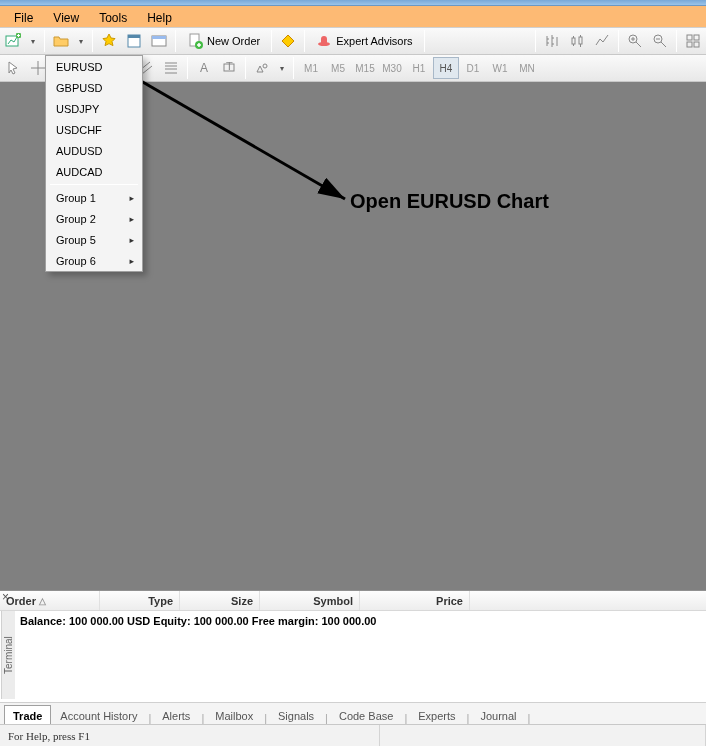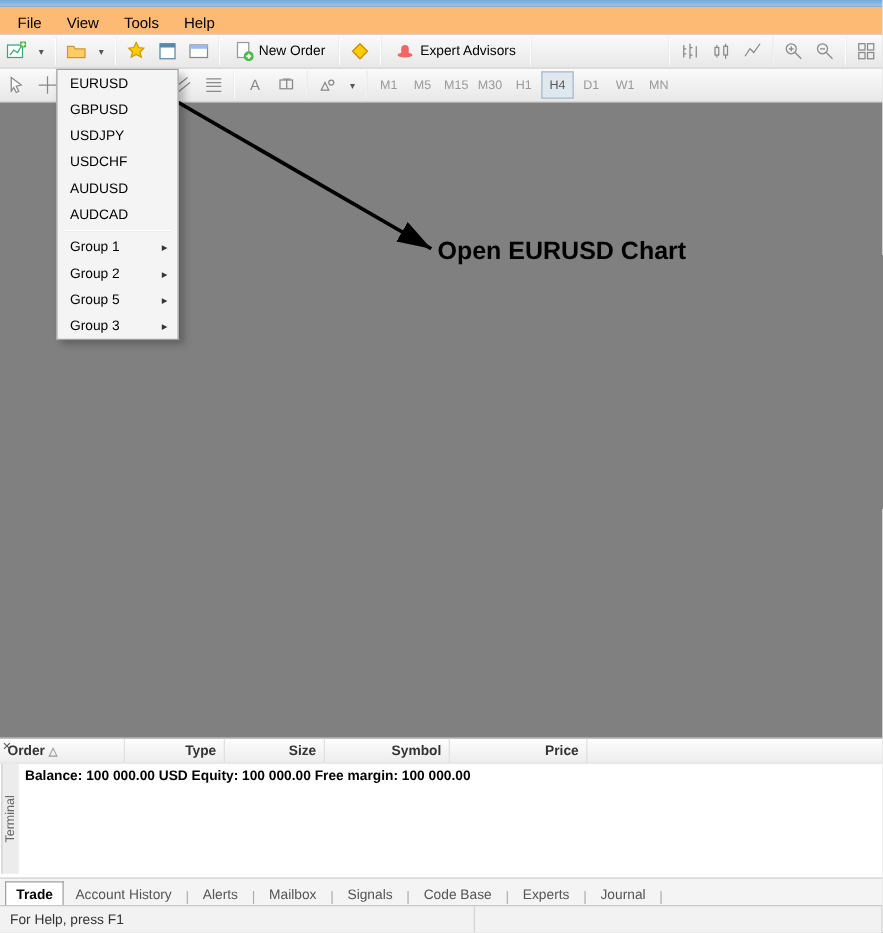--- a/index.html
+++ b/index.html
@@ -65,21 +65,21 @@
   display:flex; align-items:center; justify-content:center; border-right:1px solid #d0d0d0;
 }
 .tt { height:19px; padding:2px 8px 0; font-size:11px; color:#555; border:1px solid transparent; border-bottom:none; cursor:default; display:flex; align-items:center; }
 .tt.active { background:#fff; border-color:#a0a0a0; color:#000; font-weight:700; }
 .tt-div { color:#aaa; padding:0 2px; }
 
 .statusbar {
   height:22px; background:#f2f2f2; border-top:1px solid #c8c8c8;
   display:flex; align-items:center; font-size:11px; color:#333;
 }
-.statusbar .cell { padding:0 8px; border-right:1px solid #d4d4d4; height:100%; display:flex; align-items:center; }
+.statusbar .cell { padding:0 8px; border-right:1px solid #d4d4d4; height:100%; display:flex; align-items:center;font-family:Liberation Serif, serif; }
 
 
 .ico { width:16px; height:16px; display:inline-block; }
 .ico svg { width:16px; height:16px; display:block; }
 </style>
 </head>
 <body>
 
 <div class="app">
 
@@ -342,21 +342,21 @@
       </div>
     <div class="dd-item">
         <span>Group 2</span>
         <span class="dd-arrow">▸</span>
       </div>
     <div class="dd-item">
         <span>Group 5</span>
         <span class="dd-arrow">▸</span>
       </div>
     <div class="dd-item">
-        <span>Group 3</span>
+        <span>Group 6</span>
         <span class="dd-arrow">▸</span>
       </div>
   </div>
 
   <svg class="annotation" style="left:0;top:0;width:706px;height:400px;position:absolute;">
     <defs>
       <marker id="ah" markerWidth="10" markerHeight="10" refX="9" refY="3" orient="auto">
         <path d="M0,0 L9,3 L0,6 z" fill="#000"></path>
       </marker>
     </defs>

